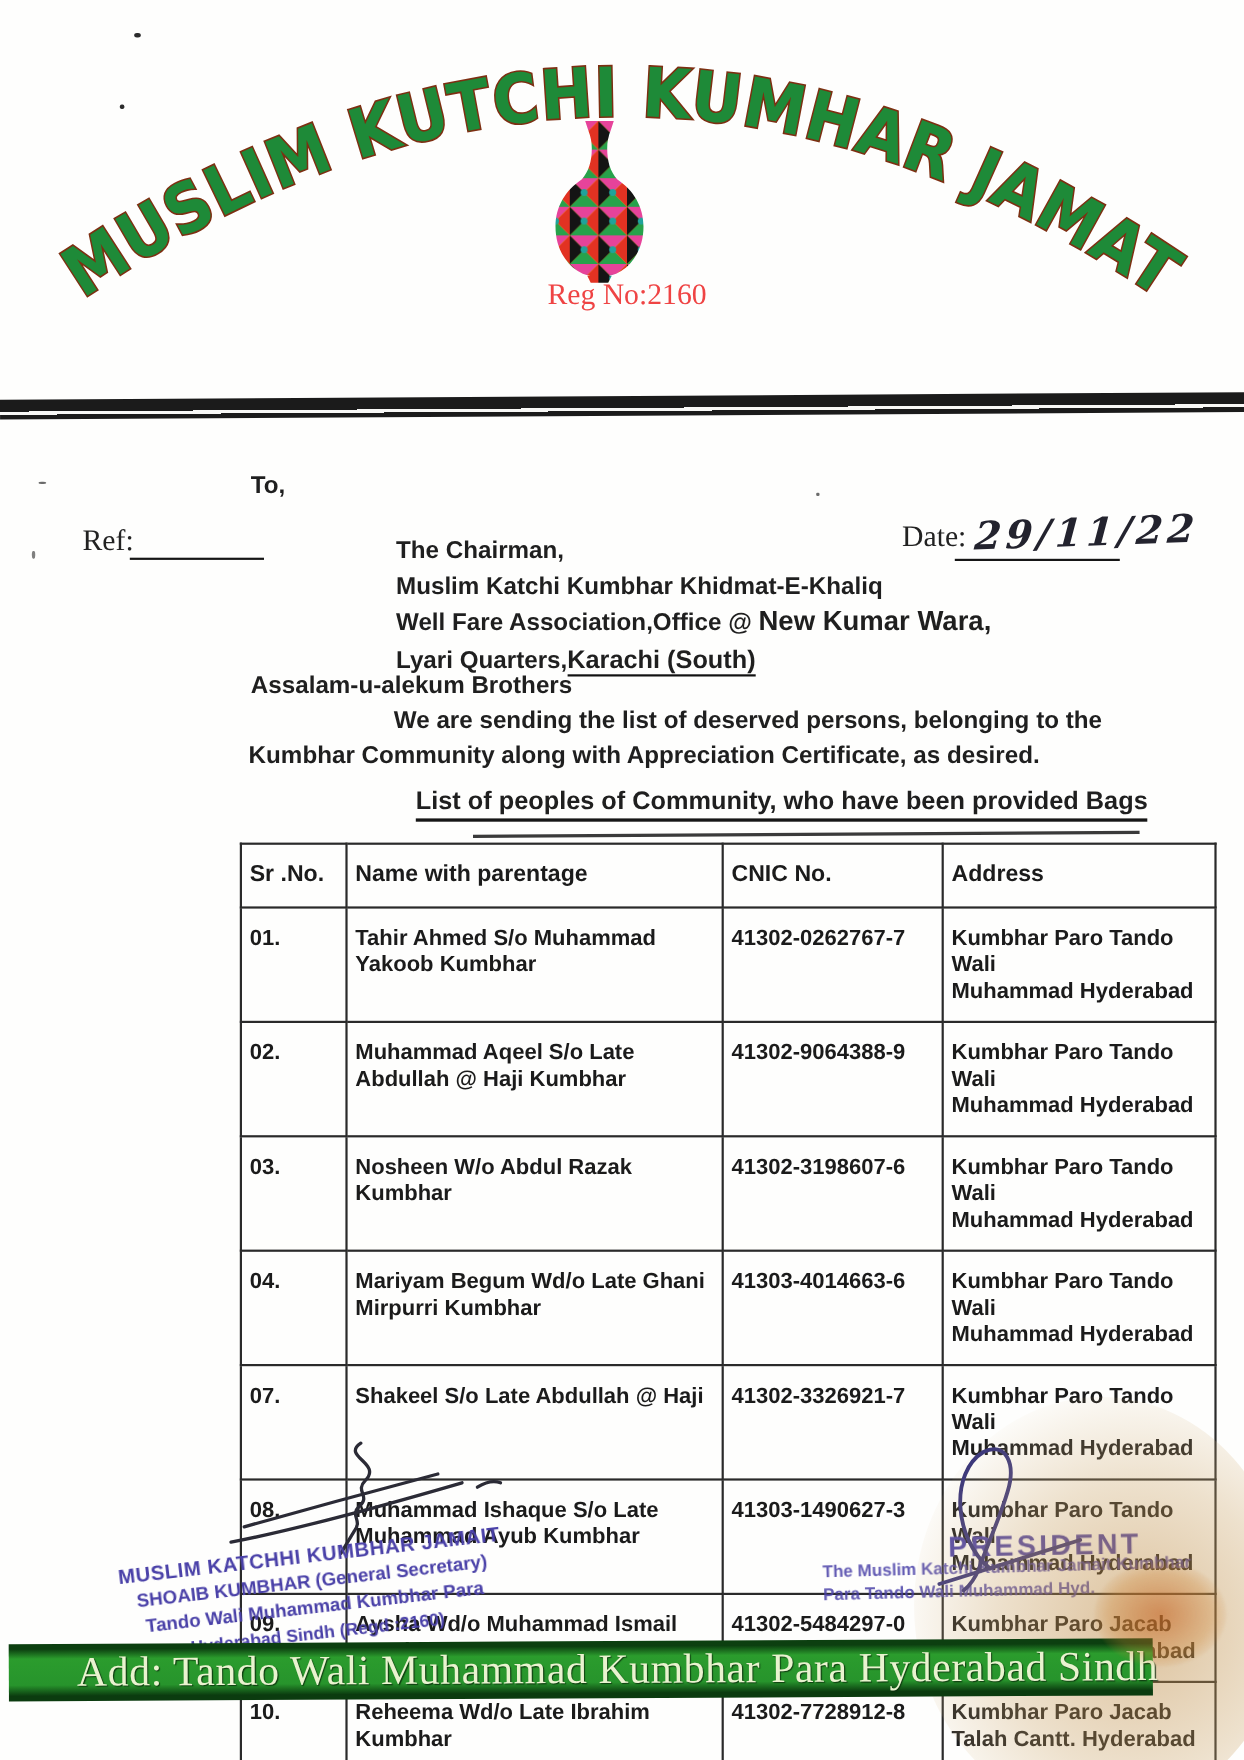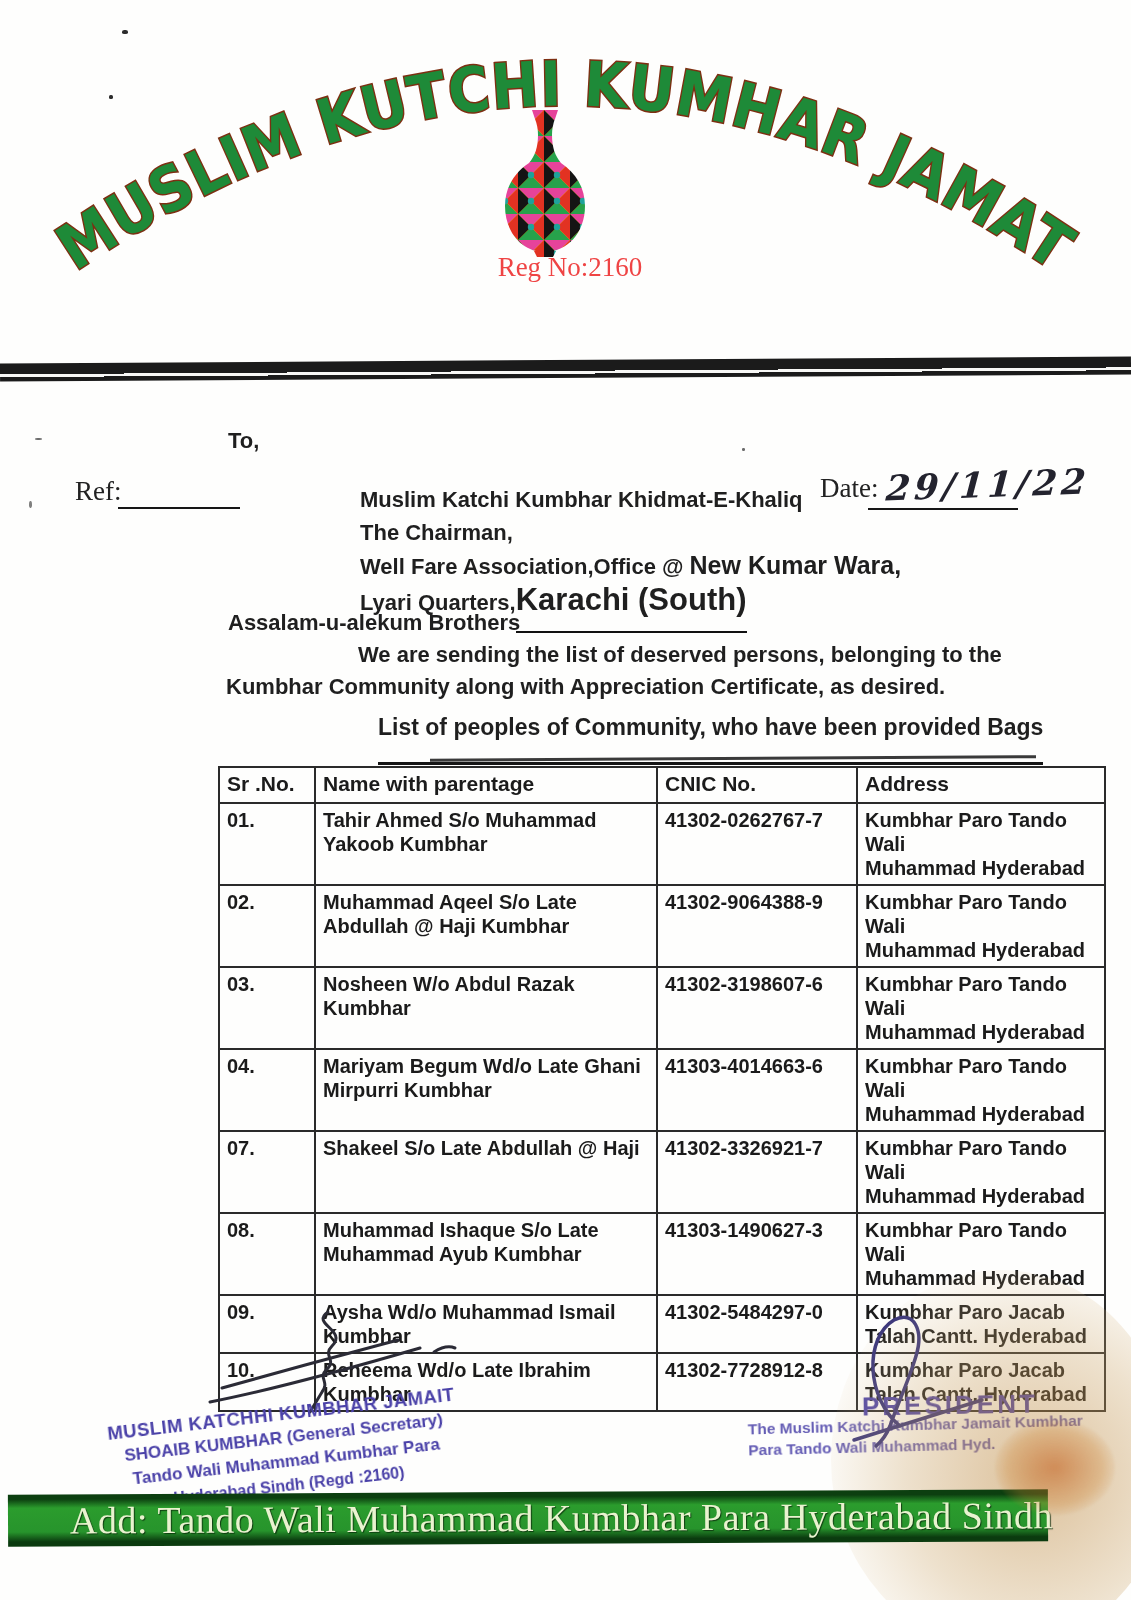--- a/index.html
+++ b/index.html
@@ -19,30 +19,30 @@
   .serif{font-family:"Liberation Serif",serif;font-weight:400;font-size:27px;color:#222;}
   .to-label{left:228px;top:428px;}
   .ref-row{left:75px;top:476px;}
   .ref-underline{position:absolute;left:118px;top:507px;width:122px;height:0;border-bottom:2.5px solid #161616;}
   .date-row{left:820px;top:464px;}
   .date-hand{font-family:"DejaVu Serif",serif;font-style:italic;font-weight:700;font-size:35px;
              letter-spacing:4px;color:#23232e;display:inline-block;transform:rotate(-2deg) skewX(-6deg);margin-left:8px;}
   .date-underline{position:absolute;left:868px;top:508px;width:150px;height:0;border-bottom:2.5px solid #161616;}
   .recipient{position:absolute;left:360px;top:484px;line-height:32.5px;font-weight:700;font-size:22px;white-space:nowrap;}
   .line3-big{font-size:25px;margin-top:35px;}
-  .line4-under{font-size:31px;border-bottom:2.5px solid #111;padding-bottom:14px;}
+  .line4-under{font-size:23px;border-bottom:2.5px solid #111;padding-bottom:1px;}
   .salutation{left:228px;top:610px;}
   .body1{left:358px;top:642px;}
   .body2{left:226px;top:674px;}
-  .list-title{left:378px;top:714px;font-size:23px;border-bottom:3px solid #161616;padding-bottom:21px;}
+  .list-title{left:378px;top:714px;font-size:23px;border-bottom:3px solid #161616;padding-bottom:3px;}
   
   .stray-line{position:absolute;left:430px;top:757px;width:606px;height:2.5px;background:#3a3a3a;transform:rotate(-0.35deg);}
   .bags-table{position:absolute;left:218px;top:766px;border-collapse:collapse;table-layout:fixed;width:822px;
               font-family:"Liberation Sans",sans-serif;font-weight:700;font-size:20px;color:#1b1b1b;}
-  .bags-table td,.bags-table th{border:2.4px solid #2a2a2a;padding:4px 7px;vertical-align:top;
+  .bags-table td,.bags-table th{border:2.4px solid #2a2a2a;padding:15px 7px;vertical-align:top;
               line-height:24px;white-space:pre-line;overflow:hidden;}
   .bags-table th{text-align:left;font-size:21px;height:26px;font-weight:700;}
   .bags-table tr.r{height:51px;margin-left:39px;}
   .col-sr{width:80px;}.col-name{width:326px;}.col-cnic{width:184px;}.col-addr{width:232px;}
   
   .sig{position:absolute;}
   .stamp{position:absolute;color:#4a41a8;font-weight:700;text-align:center;filter:blur(0.35px);}
   .left-stamp{left:105px;top:1402px;width:360px;transform:rotate(-6.5deg);line-height:24px;}
   .ls1{font-size:18.5px;letter-spacing:.5px;}
   .ls2{font-size:17px;}
@@ -101,22 +101,22 @@
 
   <div class="divider"></div>
 
   <div class="lt to-label">To,</div>
   <div class="lt ref-row serif">Ref:</div>
   <div class="ref-underline"></div>
   <div class="lt date-row"><span class="serif">Date:</span><span class="date-hand">29/11/22</span></div>
   <div class="date-underline"></div>
 
   <div class="recipient">
+    <div>The Chairman,</div>
     <div>Muslim Katchi Kumbhar Khidmat-E-Khaliq</div>
-    <div>The Chairman,</div>
     <div><span>Well Fare Association,Office @ </span><span class="line3-big">New Kumar Wara,</span></div>
     <div><span>Lyari Quarters,</span><span class="line4-under">Karachi (South)</span></div>
   </div>
 
   <div class="lt salutation">Assalam-u-alekum Brothers</div>
   <div class="lt body1">We are sending the list of deserved persons, belonging to the</div>
   <div class="lt body2">Kumbhar Community along with Appreciation Certificate, as desired.</div>
 
   <div class="lt list-title">List of peoples of Community, who have been provided Bags</div>
 

